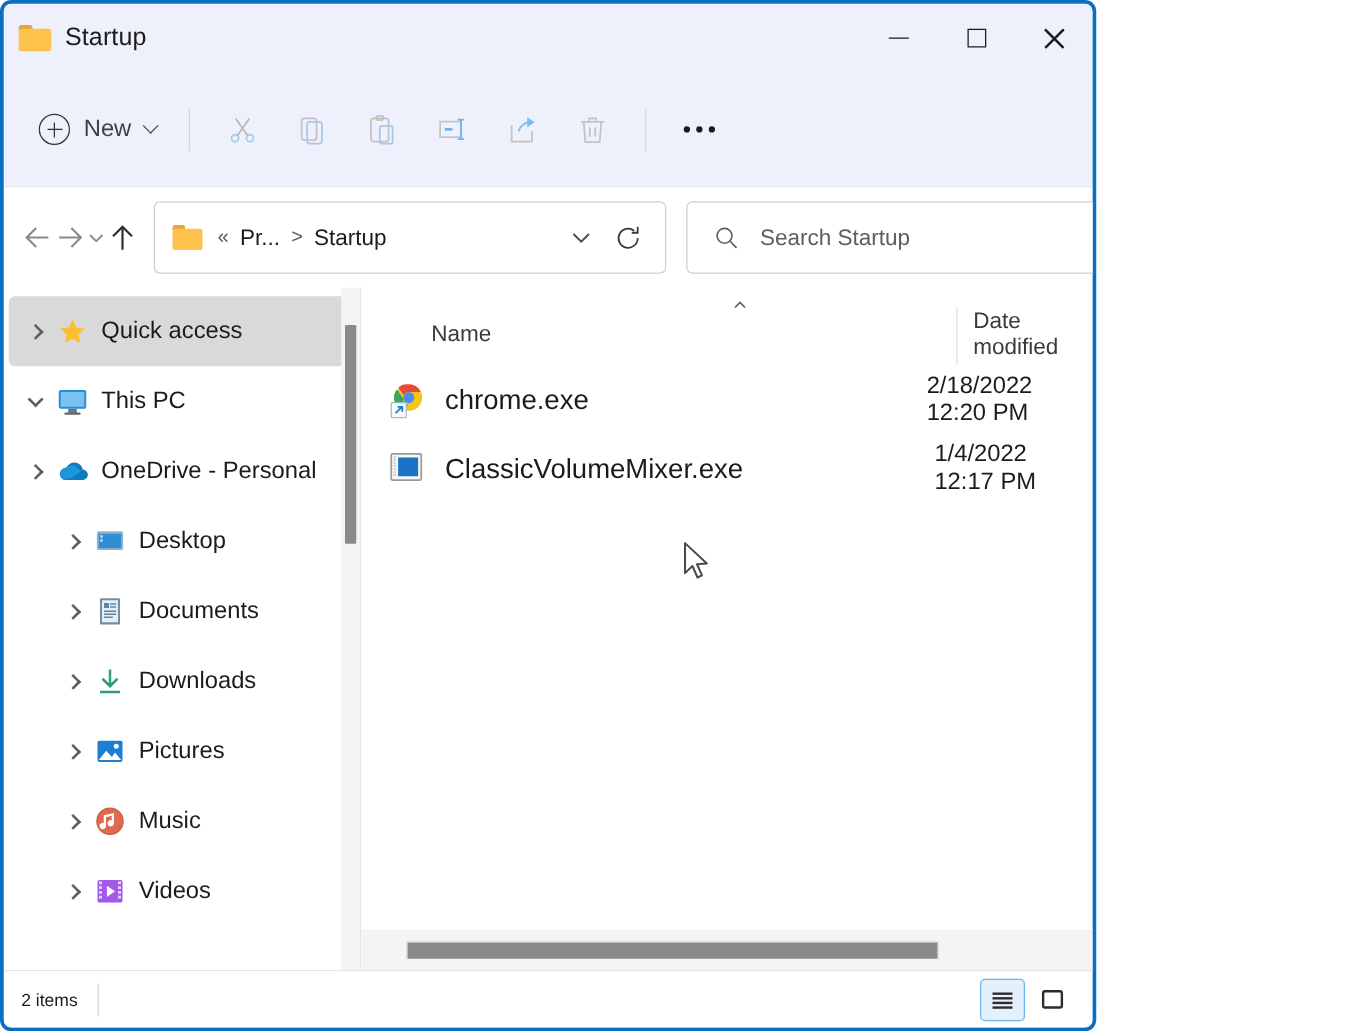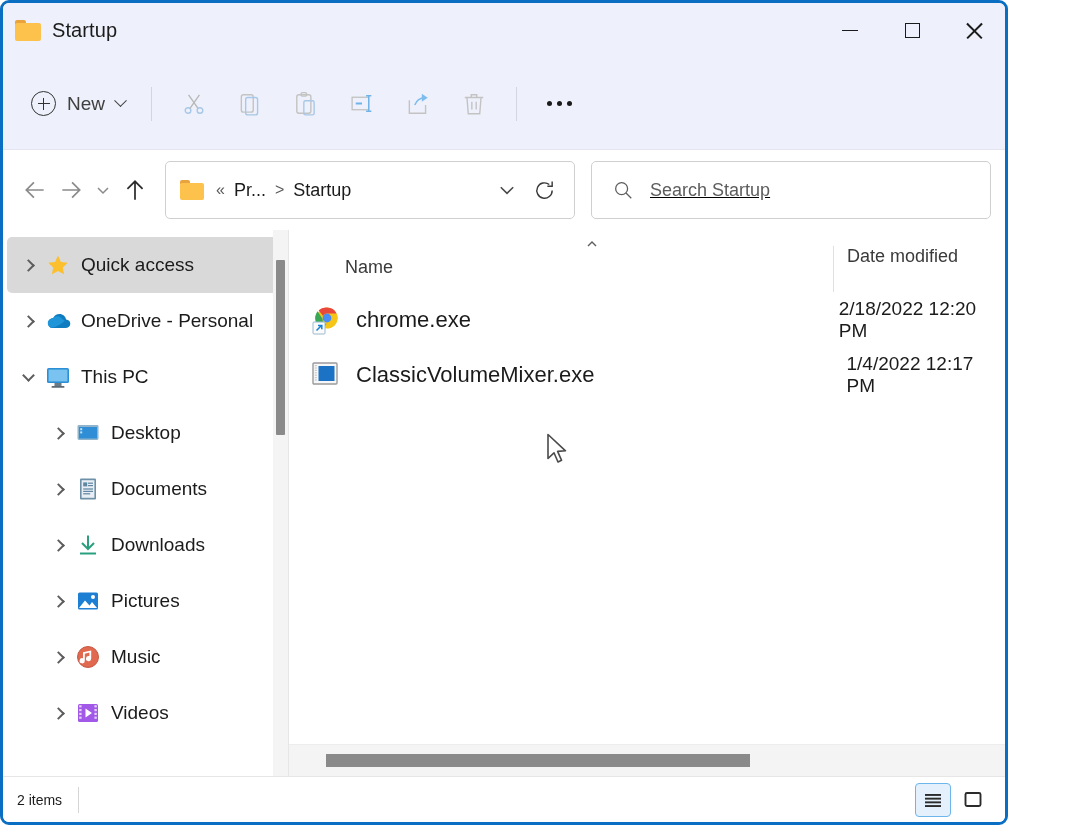--- a/index.html
+++ b/index.html
@@ -4,21 +4,21 @@
 <style>
   * { box-sizing: border-box; margin: 0; padding: 0; }
   html, body {
     width: 1080px; height: 825px;
     background: #ffffff;
     font-family: "Liberation Sans", sans-serif;
     overflow: hidden;
   }
   .window {
     position: absolute; left: 0; top: 0;
-    width: 1008px; height: 825px;
+    width: 877px; height: 825px;
     background: #ffffff;
     border: 3px solid #0a6fc2;
     border-radius: 9px;
     overflow: hidden;
     display: flex; flex-direction: column;
   }
 
   
   .titlebar {
     height: 55px; flex: 0 0 55px;
@@ -114,21 +114,21 @@
   .crumbs { display: flex; align-items: center; gap: 9px; margin-left: 12px; flex: 1; }
   .crumb { font-size: 18px; color: #1b1b1b; cursor: pointer; }
   .crumb.sep { color: #5a5a5a; font-size: 16px; }
   .ab-chev {
     width: 34px; height: 40px; display: flex; align-items: center; justify-content: center; cursor: pointer;
   }
   .refresh { width: 40px; height: 40px; display: flex; align-items: center; justify-content: center; cursor: pointer; }
   .searchbox {
     flex: 0 0 400px; height: 58px; margin-left: 16px;
     border: 1px solid #cfcfcf; border-radius: 5px; background: #fff;
-    display: flex; align-items: center; padding-left: 20px; gap: 16px; text-decoration: underline;
+    display: flex; align-items: center; padding-left: 20px; gap: 16px;
   }
   .search-ph { font-size: 18px; color: #5d5d5d; }
 
   
   .body-area { flex: 1; display: flex; min-height: 0; }
   .sidebar {
     width: 285px; flex: 0 0 285px; background: #fff; position: relative;
     padding-top: 7px; overflow: hidden;
   }
   .nav-item {
@@ -354,44 +354,44 @@
         <span class="nav-icon">
           <svg width="24" height="24" viewBox="0 0 24 24">
               <path d="M12 2.6 14.9 8.9 21.7 9.8 16.8 14.5 18.1 21.3 12 18 5.9 21.3 7.2 14.5 2.3 9.8 9.1 8.9z" fill="#fcbf2d"></path>
             </svg>
         </span>
         <span class="nav-lbl">Quick access</span>
       </div>
 
       <div class="nav-item">
         <span class="exp">
-            <span class="car"></span>
-          </span>
-        <span class="nav-icon">
-          <svg width="26" height="20" viewBox="0 0 26 20">
-            <path d="M7.5 17h12.8c3 0 5-1.9 5-4.3 0-2.3-1.8-4-4.2-4.2-.5-3.3-3.2-5.6-6.6-5.6-2.9 0-5.2 1.6-6.2 4-2.8.2-5 2.3-5 5 0 2.9 2.1 5.1 4.2 5.1z" fill="#0f7cc0"></path>
-            <path d="M12.2 5.2c2.2 0 4 1.1 5 2.9 1 .3 2 .9 2.6 1.7-1.6 1.6-4.6 4-7.6 5.2-2.3 1-4.4 1.6-6 1.9-1.9-.5-3.4-2.4-3.4-4.7 0-2.7 2.2-4.8 5-5 .9-1.3 2.4-2 4.4-2z" fill="#1e95d8"></path>
-          </svg>
-        </span>
-        <span class="nav-lbl">OneDrive - Personal</span>
-      </div>
-
-      <div class="nav-item">
-        <span class="exp">
             <span class="car open"></span>
           </span>
         <span class="nav-icon">
           <svg width="26" height="24" viewBox="0 0 26 24">
             <rect x="2" y="3" width="22" height="15" rx="1.6" fill="#2b8fd6"></rect>
             <rect x="3.6" y="4.6" width="18.8" height="11.8" fill="#7ac3f0"></rect>
             <rect x="9.5" y="18" width="7" height="3.5" fill="#6a7a86"></rect>
             <rect x="6.5" y="21" width="13" height="1.8" rx=".9" fill="#5a6973"></rect>
           </svg>
         </span>
         <span class="nav-lbl">This PC</span>
+      </div>
+
+      <div class="nav-item">
+        <span class="exp">
+            <span class="car"></span>
+          </span>
+        <span class="nav-icon">
+          <svg width="26" height="20" viewBox="0 0 26 20">
+            <path d="M7.5 17h12.8c3 0 5-1.9 5-4.3 0-2.3-1.8-4-4.2-4.2-.5-3.3-3.2-5.6-6.6-5.6-2.9 0-5.2 1.6-6.2 4-2.8.2-5 2.3-5 5 0 2.9 2.1 5.1 4.2 5.1z" fill="#0f7cc0"></path>
+            <path d="M12.2 5.2c2.2 0 4 1.1 5 2.9 1 .3 2 .9 2.6 1.7-1.6 1.6-4.6 4-7.6 5.2-2.3 1-4.4 1.6-6 1.9-1.9-.5-3.4-2.4-3.4-4.7 0-2.7 2.2-4.8 5-5 .9-1.3 2.4-2 4.4-2z" fill="#1e95d8"></path>
+          </svg>
+        </span>
+        <span class="nav-lbl">OneDrive - Personal</span>
       </div>
 
       <div class="nav-item indent">
         <span class="exp">
             <span class="car"></span>
           </span>
         <span class="nav-icon">
           <svg width="24" height="22" viewBox="0 0 24 22">
             <rect x="1.5" y="3" width="21" height="15" rx="1.4" fill="#8fb4cc"></rect>
             <rect x="3" y="5" width="18" height="11.5" fill="#2f8ed6"></rect>

